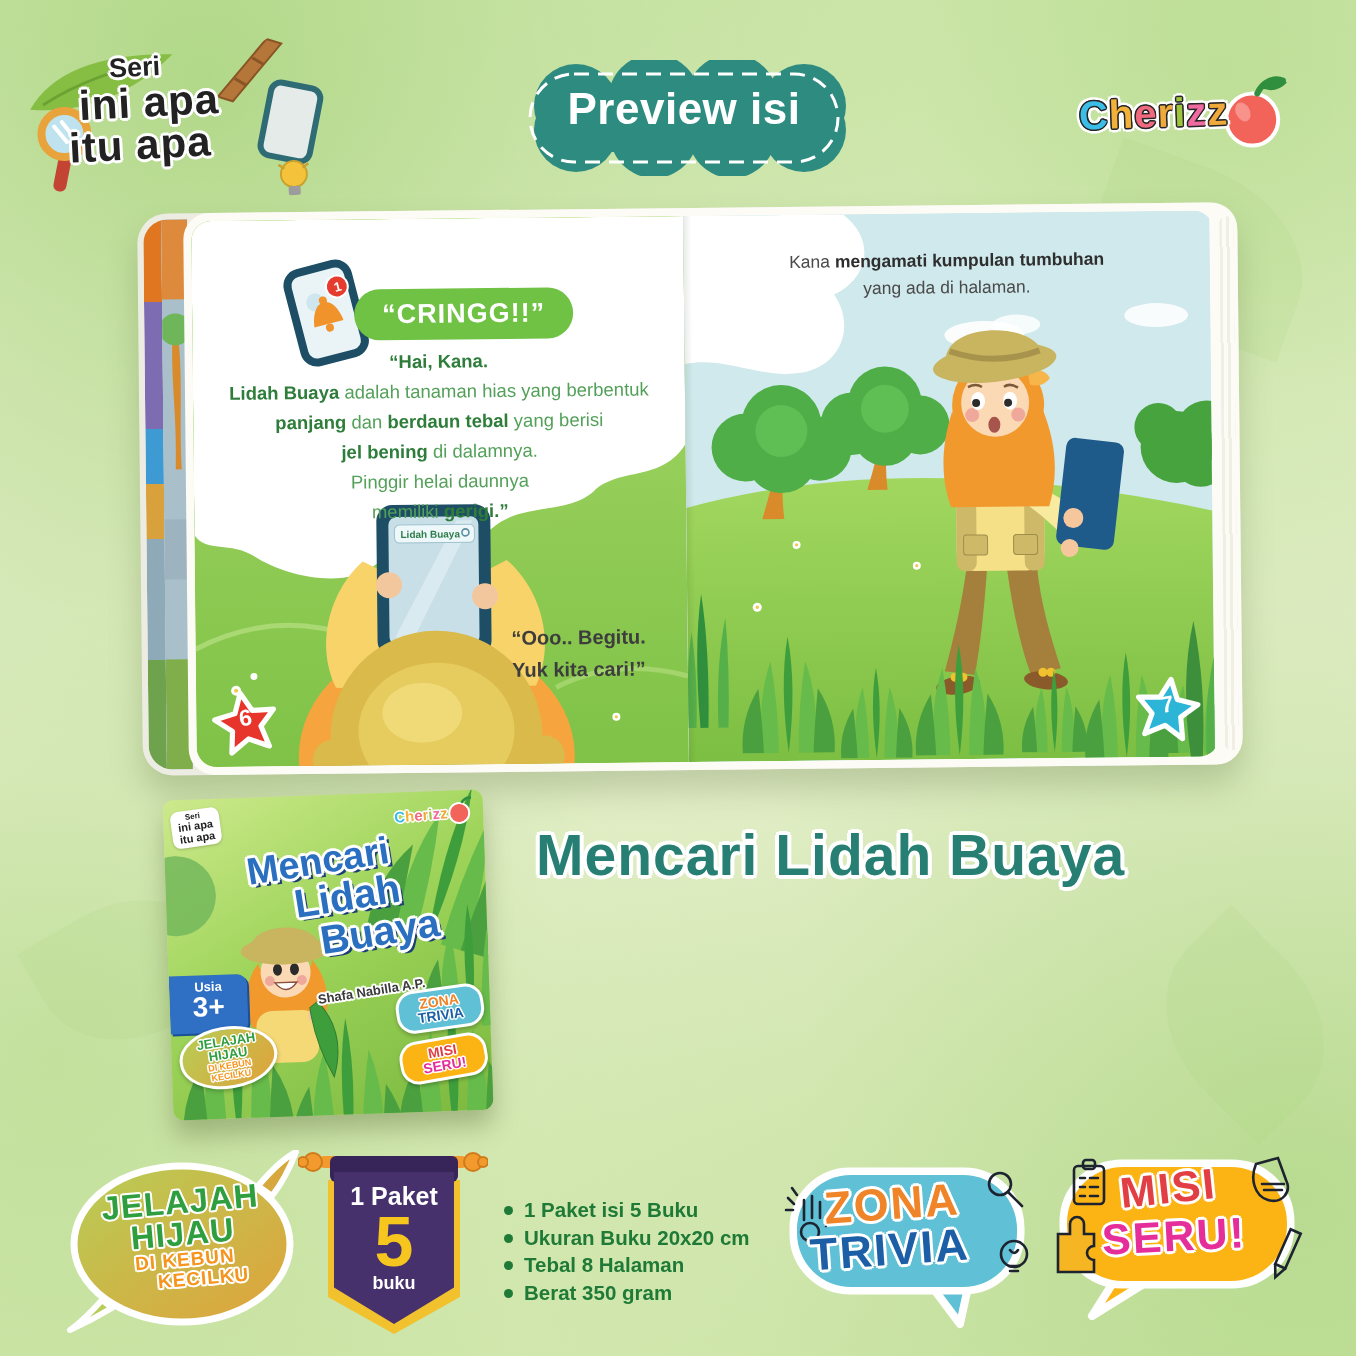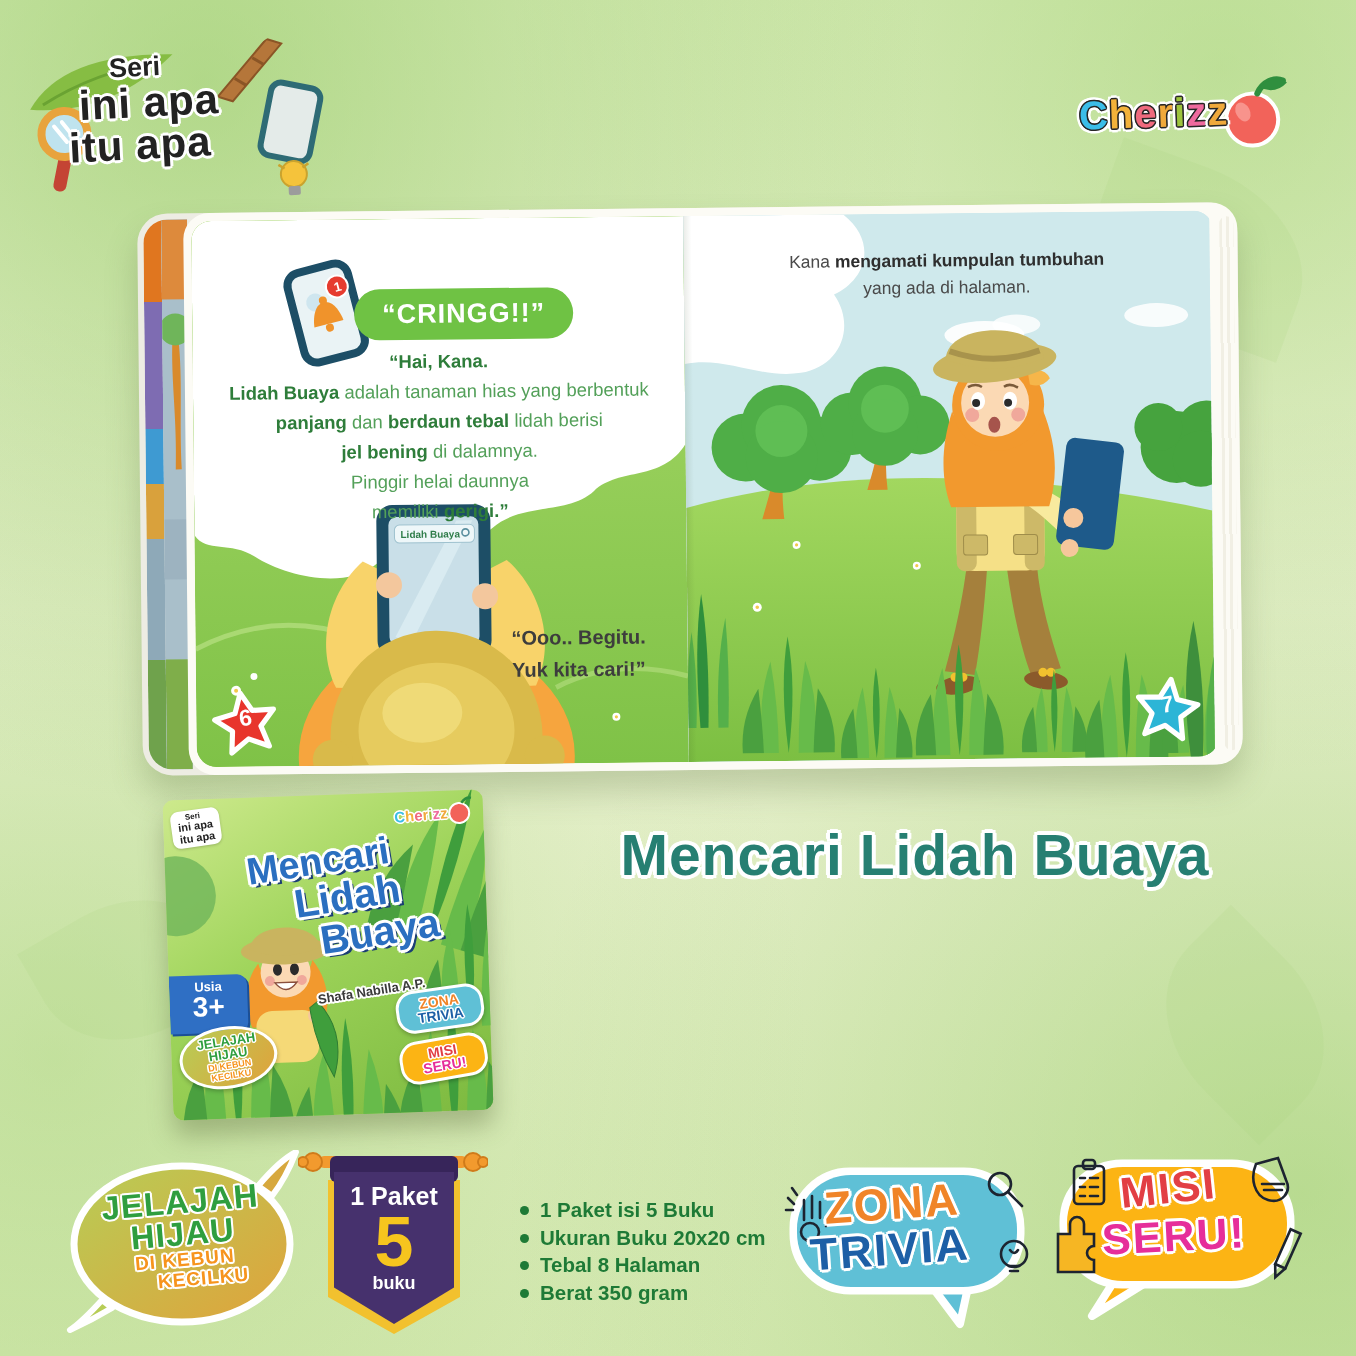--- a/index.html
+++ b/index.html
@@ -88,21 +88,21 @@
   .cover-jelajah .o{color:#f7941d;font-size:9px;line-height:10px;}
   .cover-zona{right:6px;top:196px;width:78px;padding:4px 2px;border-radius:18px;transform:rotate(-6deg);background:#5fc0d6;}
   .cover-zona .z1{color:#f08428;font-size:14px;line-height:14px;}
   .cover-zona .z2{color:#1d5fa6;font-size:14px;line-height:15px;}
   .cover-misi{right:4px;top:246px;width:78px;padding:4px 2px;border-radius:18px;transform:rotate(-8deg);background:#fcb414;}
   .cover-misi .m1{color:#e23f44;font-size:14px;line-height:14px;}
   .cover-misi .m2{color:#e62e9a;font-size:14px;line-height:15px;}
   .mini-halo{text-shadow:-1.5px 0 #fff,1.5px 0 #fff,0 -1.5px #fff,0 1.5px #fff,-1px -1px #fff,1px -1px #fff,-1px 1px #fff,1px 1px #fff;}
 
   
-  .prod-title{left:560px;top:822px;width:710px;text-align:center;font-size:57px;font-weight:bold;color:#267f72;letter-spacing:1px;}
+  .prod-title{left:536px;top:822px;width:710px;text-align:left;font-size:57px;font-weight:bold;color:#267f72;letter-spacing:1px;}
   .desc-box{left:540px;top:912px;width:710px;height:162px;background:#2d877c;border-radius:26px;}
   .desc-box::before{content:"";position:absolute;inset:8px;border:3px dashed rgba(255,255,255,.95);border-radius:18px;}
   .desc-box .txt{position:absolute;left:0;top:20px;width:100%;text-align:center;color:#fff;font-weight:bold;font-size:27px;line-height:43px;}
 
   
   .jelajah{left:62px;top:1150px;width:242px;height:192px;}
   .jelajah .txt{position:absolute;left:0;top:36px;width:100%;text-align:center;transform:rotate(-5deg);font-weight:bold;}
   .jelajah .g{color:#2f9e3f;font-size:33px;line-height:32px;letter-spacing:1px;}
   .jelajah .o{color:#f7941d;font-size:19px;line-height:20px;letter-spacing:1px;}
   .jelajah .o2{margin-left:34px;}
@@ -110,21 +110,21 @@
   .pennant-sleeve{left:330px;top:1156px;width:128px;height:26px;background:#37255a;border-radius:6px;z-index:3;}
   .pennant-back{left:328px;top:1180px;width:132px;height:154px;background:#f2c12e;z-index:2;
     clip-path:polygon(0 0,100% 0,100% 76%,50% 100%,0 76%);}
   .pennant{left:334px;top:1172px;width:120px;height:152px;background:#46316d;z-index:4;
     clip-path:polygon(0 0,100% 0,100% 76%,50% 100%,0 76%);color:#fff;text-align:center;font-weight:bold;}
   .pennant .p1{font-size:25px;margin-top:10px;}
   .pennant .p5{font-size:70px;line-height:62px;color:#f6c51e;}
   .pennant .p2{font-size:18px;}
   .spec-head{left:497px;top:1148px;background:#4a2c77;color:#fff;font-weight:bold;font-size:25px;
     padding:9px 24px;border-radius:14px;z-index:2;}
-  .spec-list{left:516px;top:1196px;width:300px;list-style:none;margin:0;padding:0;}
+  .spec-list{left:500px;top:1196px;width:300px;list-style:none;margin:0;padding:0;}
   .spec-list li{position:relative;padding-left:24px;color:#1e7a36;font-weight:bold;font-size:20.5px;line-height:27.5px;}
   .spec-list li::before{content:"";position:absolute;left:4px;top:10px;width:9px;height:9px;border-radius:50%;background:#1e7a36;}
   .zona{left:780px;top:1158px;width:254px;height:176px;}
   .zona .z1{position:absolute;left:44px;top:20px;transform:rotate(-4deg);font-size:45px;font-weight:bold;color:#f08428;letter-spacing:2px;}
   .zona .z2{position:absolute;left:30px;top:66px;transform:rotate(-4deg);font-size:45px;font-weight:bold;color:#1d5fa6;letter-spacing:2px;}
   .misi{left:1050px;top:1150px;width:254px;height:176px;}
   .misi .m1{position:absolute;left:70px;top:14px;transform:rotate(-6deg);font-size:43px;font-weight:bold;color:#e23f44;letter-spacing:2px;}
   .misi .m2{position:absolute;left:52px;top:62px;transform:rotate(-3deg);font-size:43px;font-weight:bold;color:#e62e9a;letter-spacing:2px;}
 </style>
 </head>
@@ -183,20 +183,37 @@
     <svg class="abs" style="left:240px;top:112px;" width="38" height="46">
       <circle cx="17" cy="16" r="13" fill="#f5c33b" stroke="#caa32e" stroke-width="2"></circle>
       <rect x="11" y="28" width="12" height="9" rx="2" fill="#9c9c9c"></rect>
       <path d="M2,6 L8,10 M32,6 L26,10" stroke="#caa32e" stroke-width="2.5"></path>
     </svg>
     <div class="t series-l1 halo3">Seri</div>
     <div class="t series-l2 halo3">ini apa</div>
     <div class="t series-l3 halo3">itu apa</div>
   </div>
 
+  <div class="abs preview-badge">
+    <svg width="340" height="116" viewBox="0 0 340 116">
+      <g fill="#2e8b80">
+        <circle cx="62" cy="46" r="42"></circle>
+          <circle cx="140" cy="40" r="46"></circle>
+        <circle cx="218" cy="40" r="46"></circle>
+          <circle cx="290" cy="46" r="42"></circle>
+        <circle cx="62" cy="70" r="42"></circle>
+          <circle cx="140" cy="74" r="44"></circle>
+        <circle cx="218" cy="74" r="44"></circle>
+          <circle cx="290" cy="70" r="42"></circle>
+        <rect x="40" y="26" width="262" height="66"></rect>
+      </g>
+      <rect x="16" y="14" width="308" height="88" rx="44" fill="none" stroke="#fff" stroke-width="3" stroke-dasharray="15 9"></rect>
+    </svg>
+    <div class="lbl">Preview isi</div>
+  </div>
 
   <div class="abs brand">
     <div class="ltrs">
       <span class="c0 ink">C</span>
         <span class="c1 ink">h</span>
         <span class="c2 ink">e</span>
         <span class="c3 ink">r</span>
         <span class="c4 ink">i</span>
         <span class="c5 ink">z</span>
         <span class="c6 ink">z</span>
@@ -278,21 +295,21 @@
               <circle cx="38" cy="68" r="4" fill="#f0932b"></circle>
               <circle cx="55" cy="30" r="11" fill="#e63b2f" stroke="#fff" stroke-width="2"></circle>
               <text x="52" y="35" font-size="13" font-weight="bold" fill="#fff">1</text>
             </svg>
             <div class="alert-pill">“CRINGG!!”</div>
           </div>
 
           <div class="abs para">
             <div><span class="b">“Hai, Kana.</span></div>
             <div><span class="b">Lidah Buaya</span><span class="r"> adalah tanaman hias yang berbentuk</span></div>
-            <div><span class="b">panjang</span><span class="r"> dan </span><span class="b">berdaun tebal</span><span class="r"> lidah berisi</span></div>
+            <div><span class="b">panjang</span><span class="r"> dan </span><span class="b">berdaun tebal</span><span class="r"> yang berisi</span></div>
             <div><span class="b">jel bening</span><span class="r"> di dalamnya.</span></div>
             <div><span class="r">Pinggir helai daunnya</span></div>
             <div><span class="r">memiliki </span><span class="b">gerigi.”</span></div>
           </div>
 
           <div class="abs speech">
             <div>“Ooo.. Begitu.</div>
             <div>Yuk kita cari!”</div>
           </div>
 

